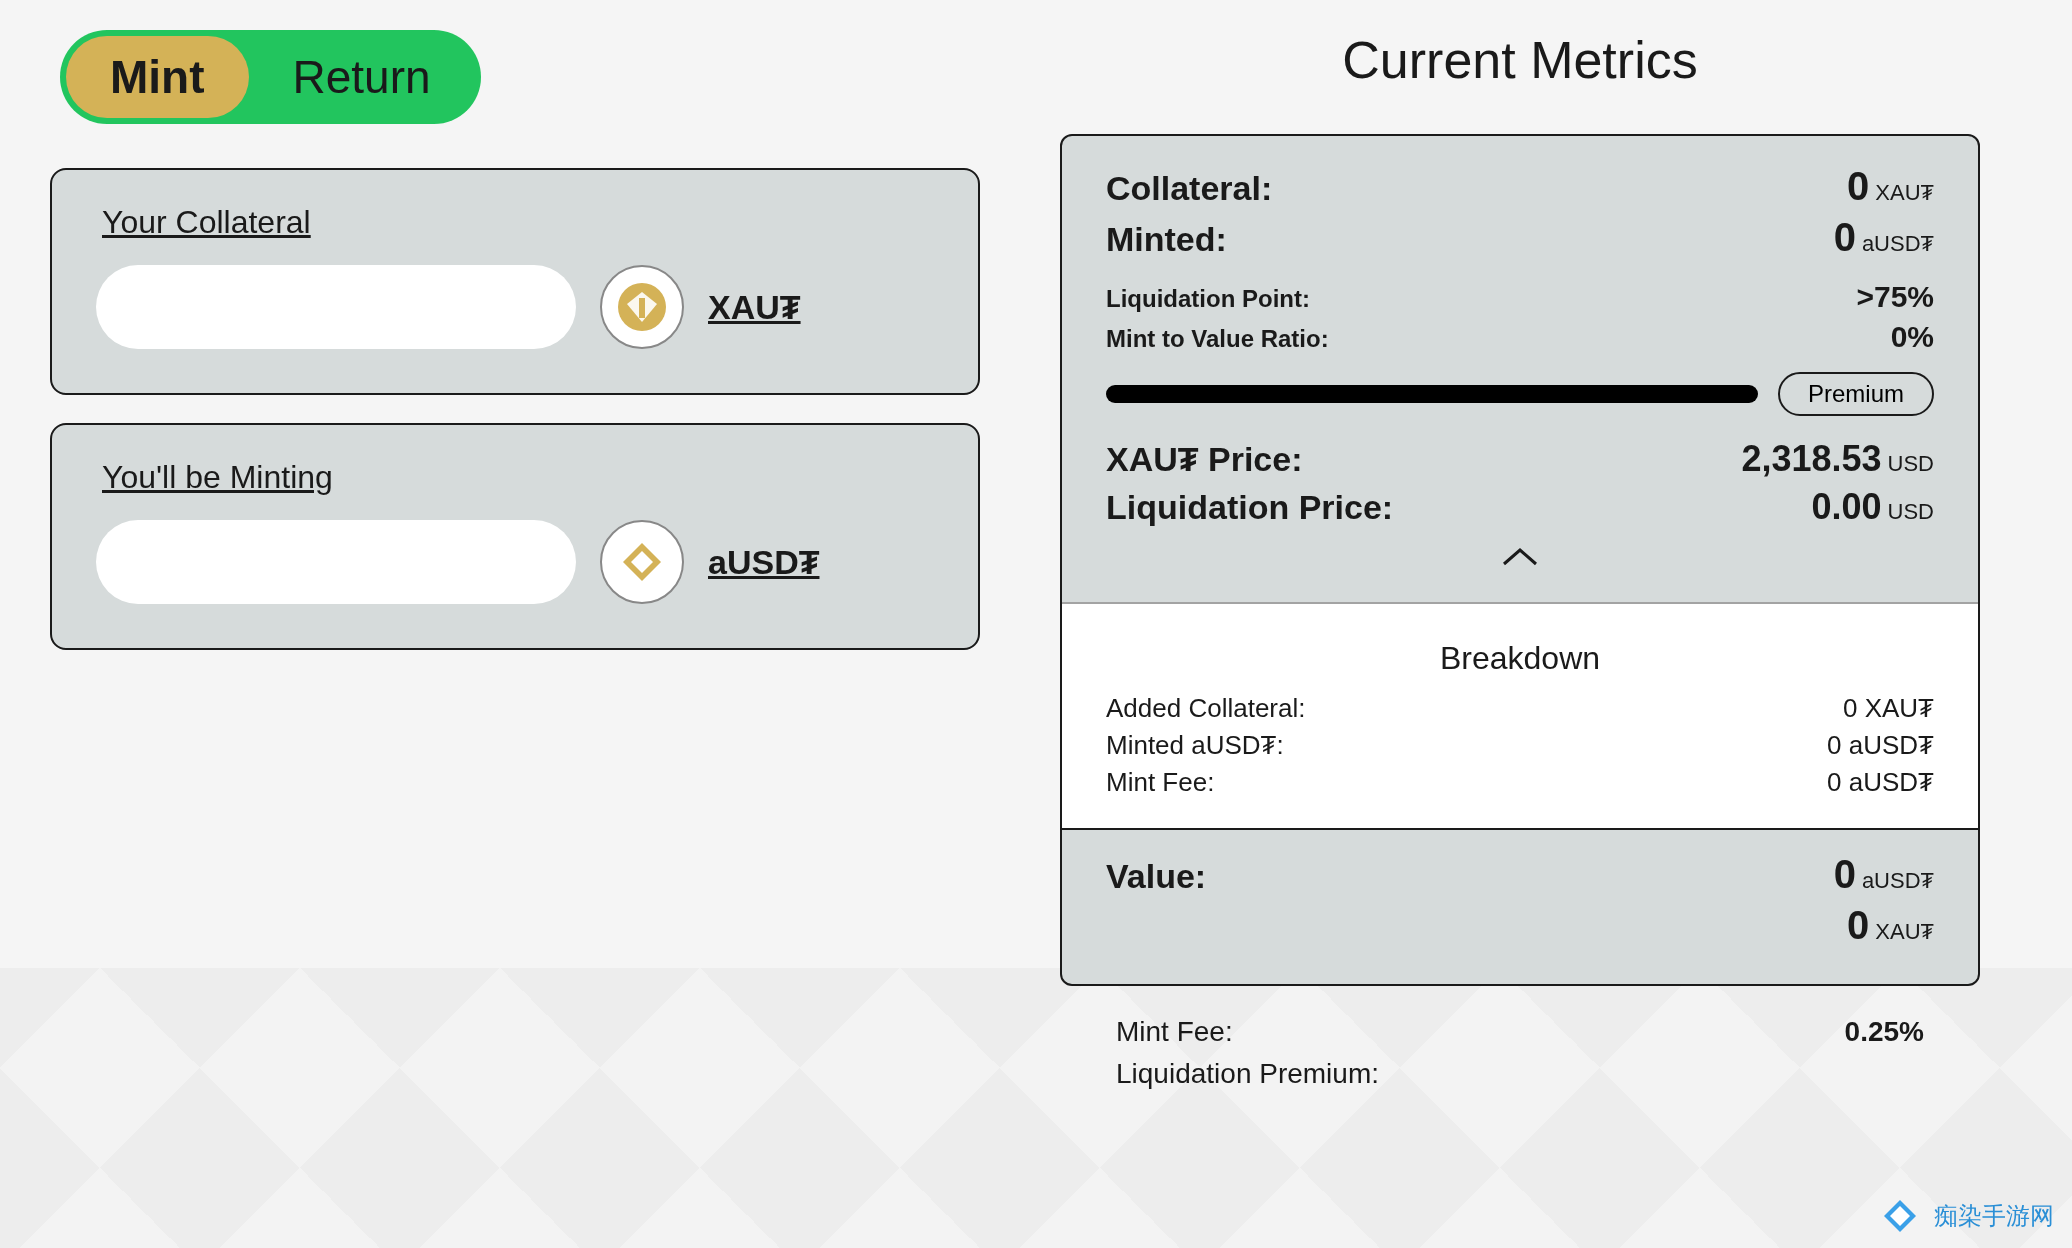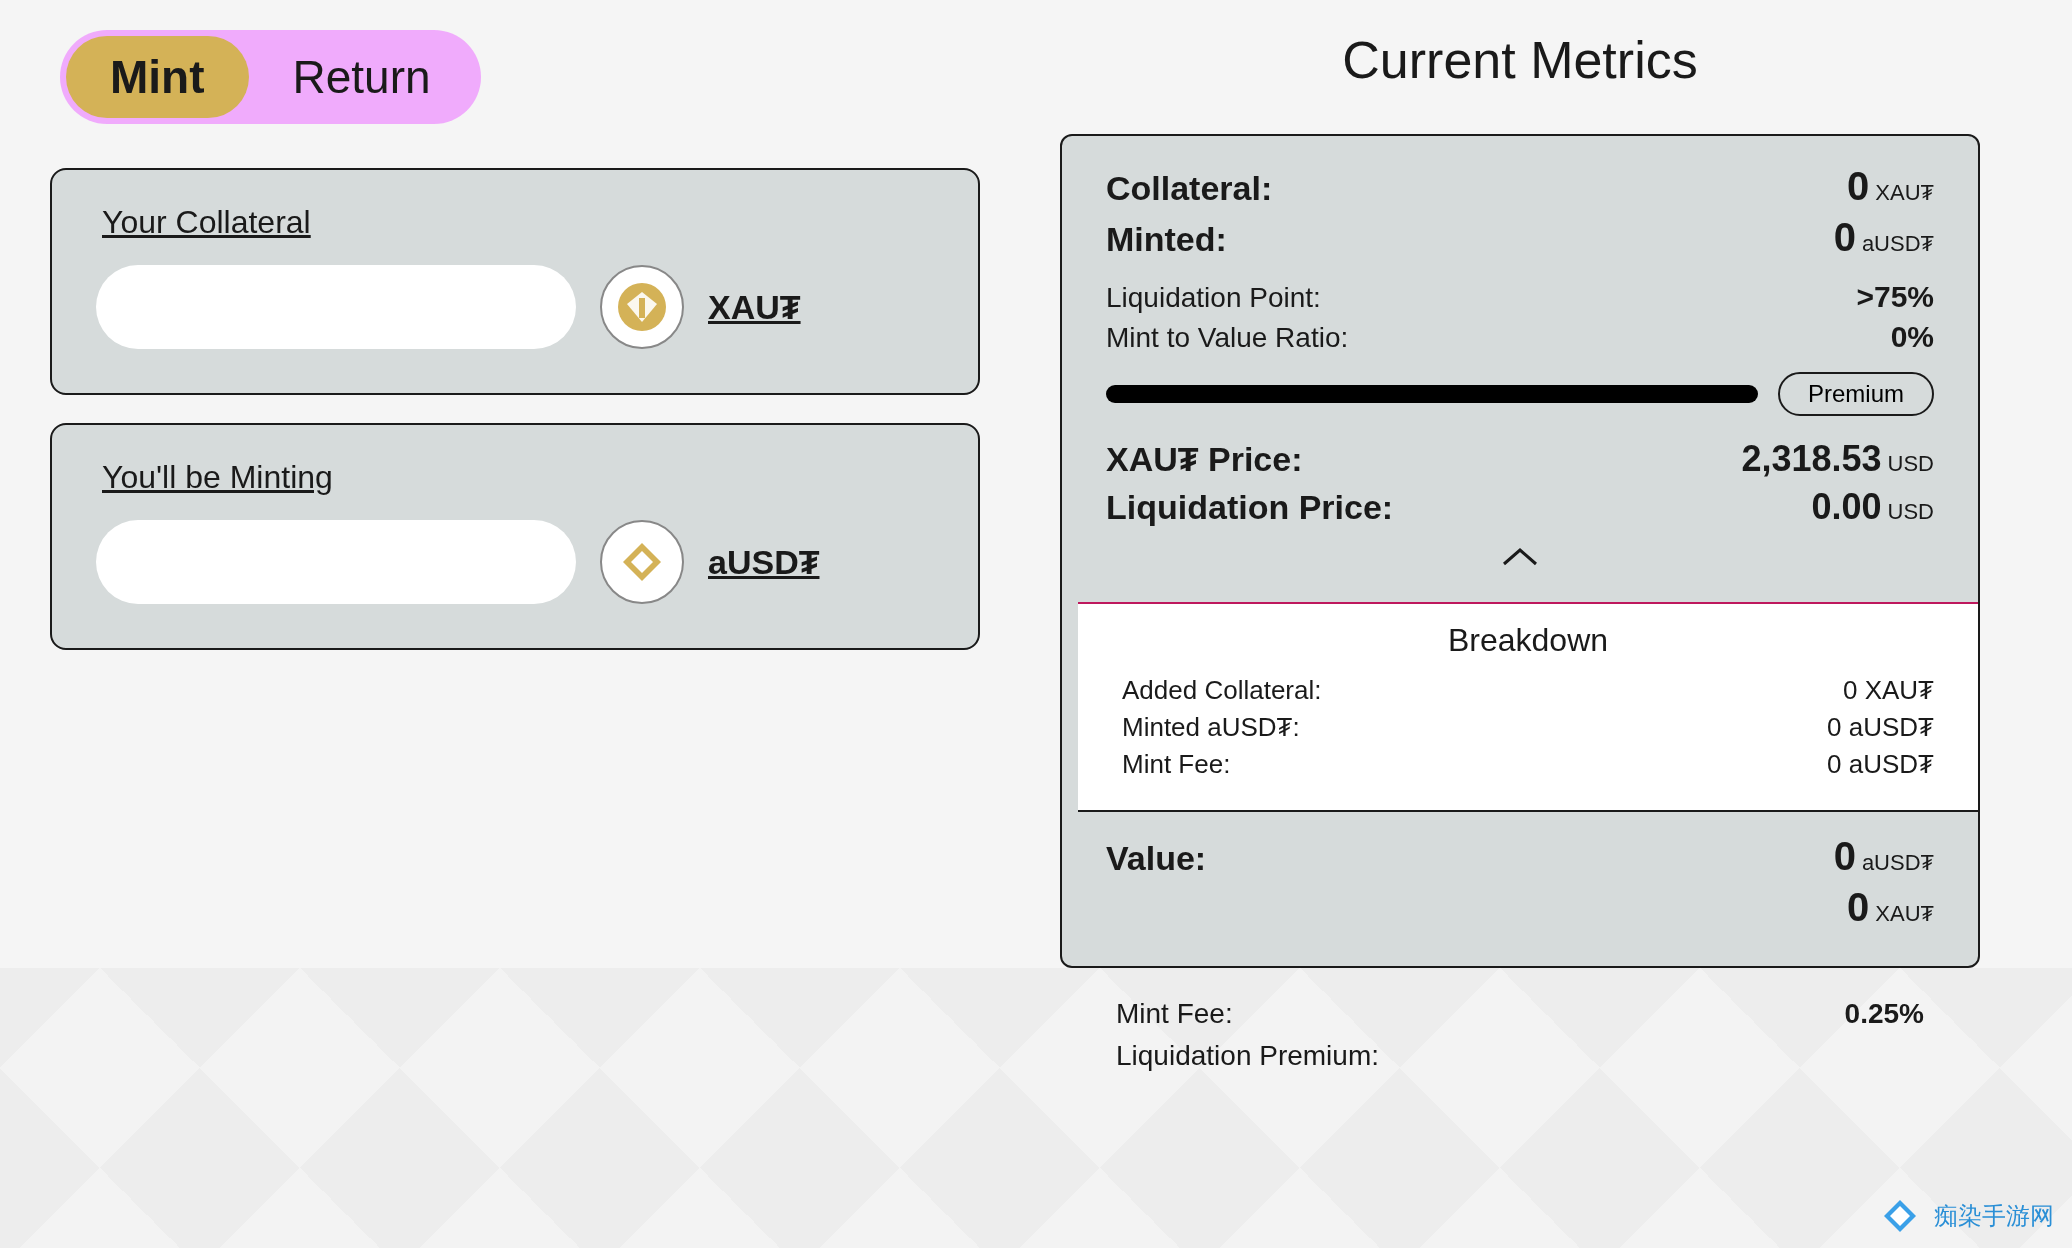--- a/index.html
+++ b/index.html
@@ -31,21 +31,21 @@
     display: flex;
     gap: 80px;
     padding: 30px 50px;
   }
   .left { width: 930px; }
   .right { width: 920px; }
 
   
   .tab-toggle {
     display: inline-flex;
-    background: #f0abfc;
+    background: #22c55e;
     border-radius: 999px;
     padding: 6px;
     margin-bottom: 44px;
     margin-left: 10px;
   }
   .tab {
     padding: 14px 44px;
     font-size: 46px;
     font-weight: 400;
     border-radius: 999px;
@@ -119,21 +119,21 @@
   .metrics-sec {
     padding: 28px 44px;
   }
   .row {
     display: flex;
     justify-content: space-between;
     align-items: baseline;
     margin-bottom: 6px;
   }
   .lbl-big { font-size: 34px; font-weight: 600; }
-  .lbl-med { font-size: 28px; font-weight: 400; }
+  .lbl-med { font-size: 24px; font-weight: 700; }
   .val-big { font-size: 40px; font-weight: 700; }
   .val-med { font-size: 30px; font-weight: 600; }
   .unit { font-size: 22px; font-weight: 500; margin-left: 6px; }
   .progress-row {
     display: flex;
     align-items: center;
     gap: 20px;
     margin: 18px 0 22px;
   }
   .progress-bar {
@@ -149,24 +149,23 @@
     padding: 6px 28px;
     font-size: 24px;
     cursor: pointer;
   }
   .chevron-row {
     text-align: center;
     padding: 12px 0 0;
   }
   .breakdown {
     background: #ffffff;
-    border-top: 2px solid #be185d;
+    border-top: 2px solid #a3a3a3;
     border-bottom: 2px solid #1a1a1a;
-    padding: 18px 44px 24px;
-    margin-left: 16px;
+    padding: 36px 44px 24px;
   }
   .breakdown-title {
     font-size: 32px;
     font-weight: 500;
     text-align: center;
     margin-bottom: 16px;
   }
   .bd-row {
     display: flex;
     justify-content: space-between;

